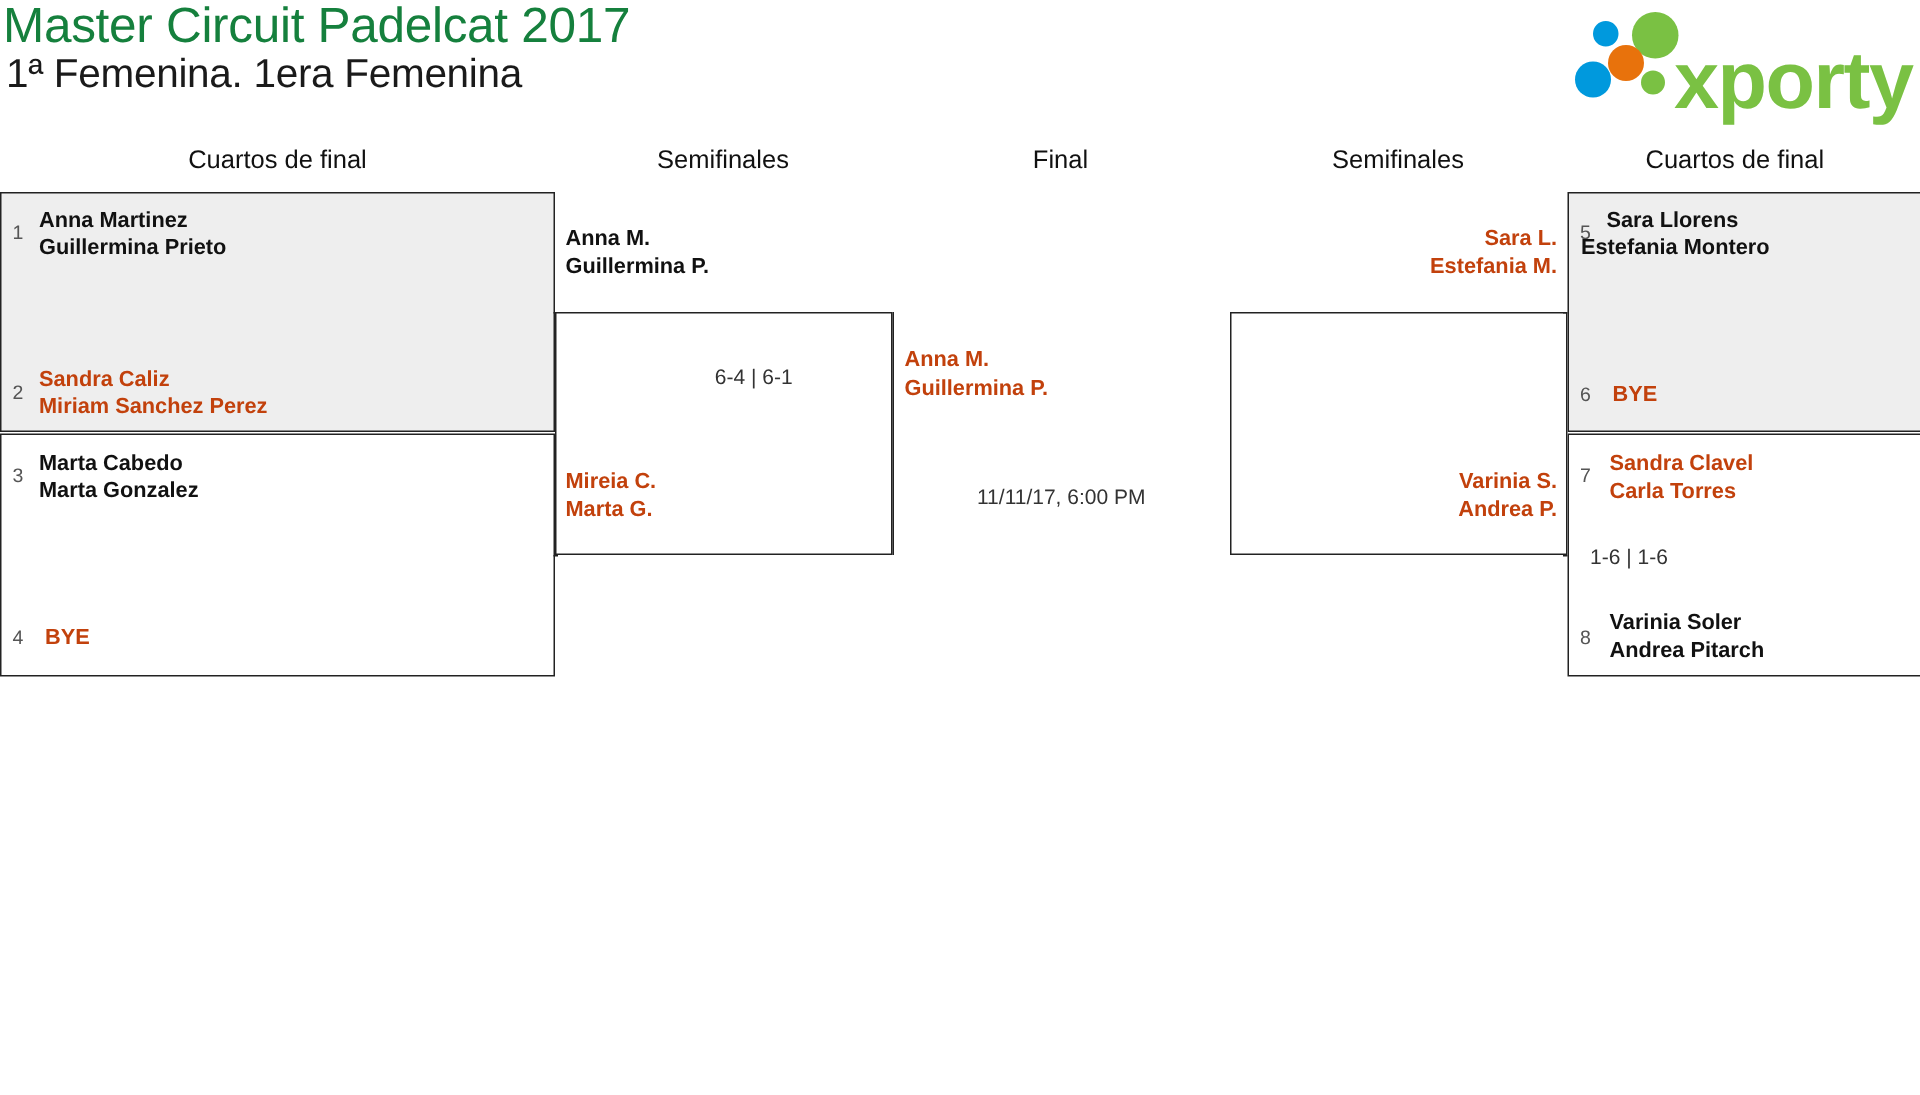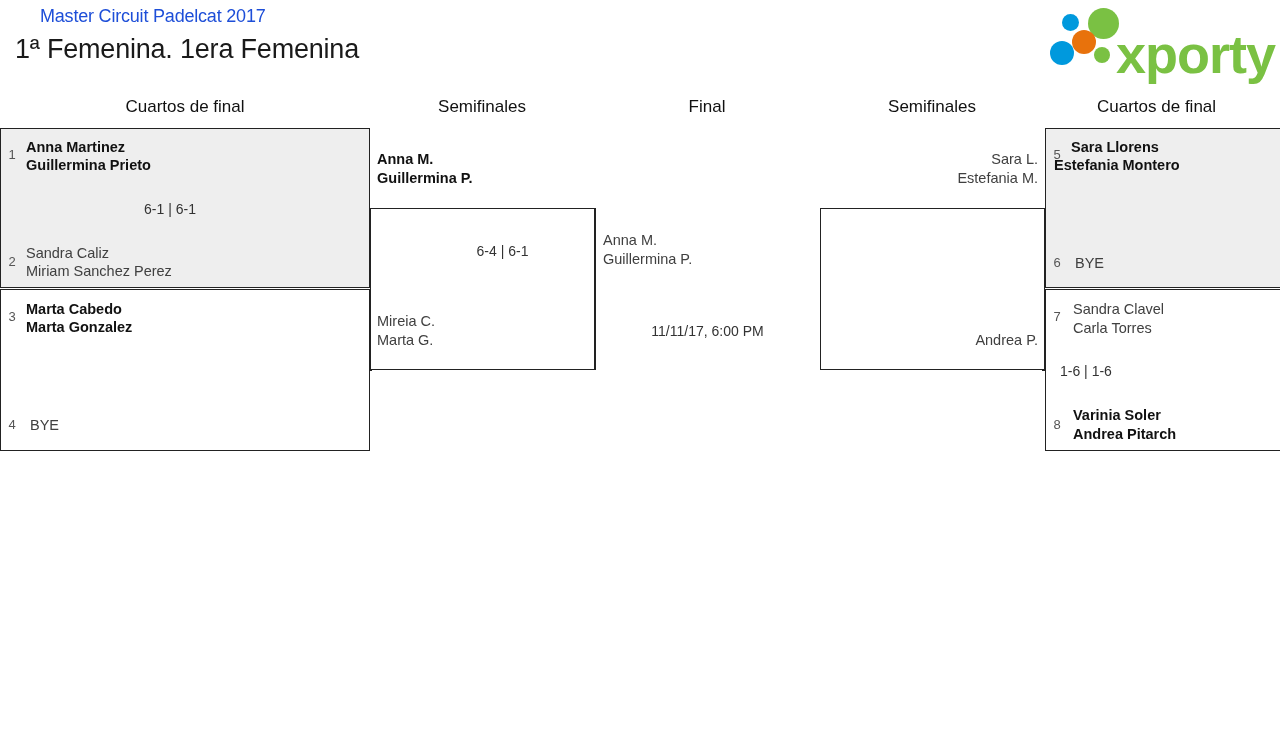--- a/index.html
+++ b/index.html
@@ -8,29 +8,28 @@
     width: 1280px; height: 730px;
     background: #ffffff;
     font-family: "Liberation Sans", sans-serif;
     overflow: hidden;
   }
   #root { position: relative; width: 1280px; height: 730px; }
 
   
   .title-block { position: absolute; left: 0; top: 0; }
   .title-line1 {
-    font-size: 18px; font-weight: 400; color: #1d4ed8;
+    font-size: 33px; font-weight: 400; color: #15803d;
     line-height: 33px; letter-spacing: -0.2px; white-space: nowrap;
     padding-left: 2px;
-    margin-left: 38px;
   }
   .title-line2 {
     font-size: 27px; font-weight: 400; color: #1a1a1a;
     line-height: 33px; letter-spacing: -0.2px; white-space: nowrap;
-    padding-left: 15px;
+    padding-left: 4px;
   }
 
   
   .logo { position: absolute; right: 4px; top: 4px; width: 226px; height: 66px; }
   .logo-dots { position: absolute; left: 0; top: 4px; width: 72px; height: 58px; }
   .dot { position: absolute; border-radius: 50%; }
   .dot-b1 { left: 12px;  top: 6px;  width: 17px; height: 17px; background: #0099dd; }
   .dot-g1 { left: 38px;  top: 0px;  width: 31px; height: 31px; background: #7ac143; }
   .dot-o1 { left: 22px;  top: 22px; width: 24px; height: 24px; background: #e8720c; }
   .dot-b2 { left: 0px;   top: 33px; width: 24px; height: 24px; background: #0099dd; }
@@ -59,21 +58,21 @@
   .seed {
     position: absolute;
     font-size: 13px; color: #555555; line-height: 15px;
     width: 20px; text-align: center;
   }
   .team {
     position: absolute;
     font-size: 14.5px; line-height: 18.5px; white-space: nowrap;
   }
   .team.winner { color: #111111; font-weight: 700; }
-  .team.loser  { color: #404040; font-weight: 400; }
+  .team.loser  { color: #c2410c; font-weight: 700; }
   .team.right  { text-align: right; }
   .score {
     position: absolute;
     font-size: 14px; color: #333333; line-height: 18px; white-space: nowrap;
   }
   .datetime {
     position: absolute;
     font-size: 14px; color: #333333; line-height: 18px; white-space: nowrap;
   }
   .connector {
@@ -105,21 +104,20 @@
   <div class="round-head" style="left:60px; width:250px;">Cuartos de final</div>
   <div class="round-head" style="left:357px; width:250px;">Semifinales</div>
   <div class="round-head" style="left:582px; width:250px;">Final</div>
   <div class="round-head" style="left:807px; width:250px;">Semifinales</div>
   <div class="round-head" style="left:1097px; width:250px; text-align:left;">Cuartos de final</div>
 
   <div class="box filled" style="left:0px; top:128px; width:370px; height:160px;"></div>
   <div class="seed" style="left:2px; top:147px;">1</div>
   <div class="team winner" style="left:26px; top:138px;">Anna Martinez</div>
   <div class="team winner" style="left:26px; top:156px;">Guillermina Prieto</div>
-  <div class="score" style="left:0px; top:200px; width:340px; text-align:center;">6-1 | 6-1</div>
   <div class="seed" style="left:2px; top:254px;">2</div>
   <div class="team loser" style="left:26px; top:244px;">Sandra Caliz</div>
   <div class="team loser" style="left:26px; top:262px;">Miriam Sanchez Perez</div>
 
   <div class="box plain" style="left:0px; top:289px; width:370px; height:162px;"></div>
   <div class="seed" style="left:2px; top:309px;">3</div>
   <div class="team winner" style="left:26px; top:300px;">Marta Cabedo</div>
   <div class="team winner" style="left:26px; top:318px;">Marta Gonzalez</div>
   <div class="score" style="left:0px; top:362px; width:340px; text-align:center;"></div>
   <div class="seed" style="left:2px; top:417px;">4</div>
@@ -138,20 +136,21 @@
   <div class="vline" style="left:595px; top:208px; height:162px;"></div>
   <div class="vline" style="left:820px; top:208px; height:162px;"></div>
   <div class="team loser" style="left:603px; top:231px;">Anna M.</div>
   <div class="team loser" style="left:603px; top:250px;">Guillermina P.</div>
   <div class="datetime" style="left:595px; top:322px; width:225px; text-align:center;">11/11/17, 6:00 PM</div>
 
   <div class="box plain" style="left:820px; top:208px; width:225px; height:162px;"></div>
   <div class="team loser right" style="left:820px; top:150px; width:218px;">Sara L.</div>
   <div class="team loser right" style="left:820px; top:169px; width:218px;">Estefania M.</div>
   <div class="score" style="left:820px; top:242px; width:225px; text-align:center;"></div>
+  <div class="team loser right" style="left:820px; top:312px; width:218px;">Varinia S.</div>
   <div class="team loser right" style="left:820px; top:331px; width:218px;">Andrea P.</div>
 
   <div class="connector" style="left:1042px; top:208px; width:4px;"></div>
   <div class="connector" style="left:1042px; top:370px; width:4px;"></div>
 
   <div class="box filled" style="left:1045px; top:128px; width:250px; height:160px;"></div>
   <div class="seed" style="left:1047px; top:147px;">5</div>
   <div class="team winner" style="left:1071px; top:138px;">Sara Llorens</div>
   <div class="team winner" style="left:1054px; top:156px;">Estefania Montero</div>
   <div class="score" style="left:1065px; top:200px; width:200px; text-align:right;"></div>

